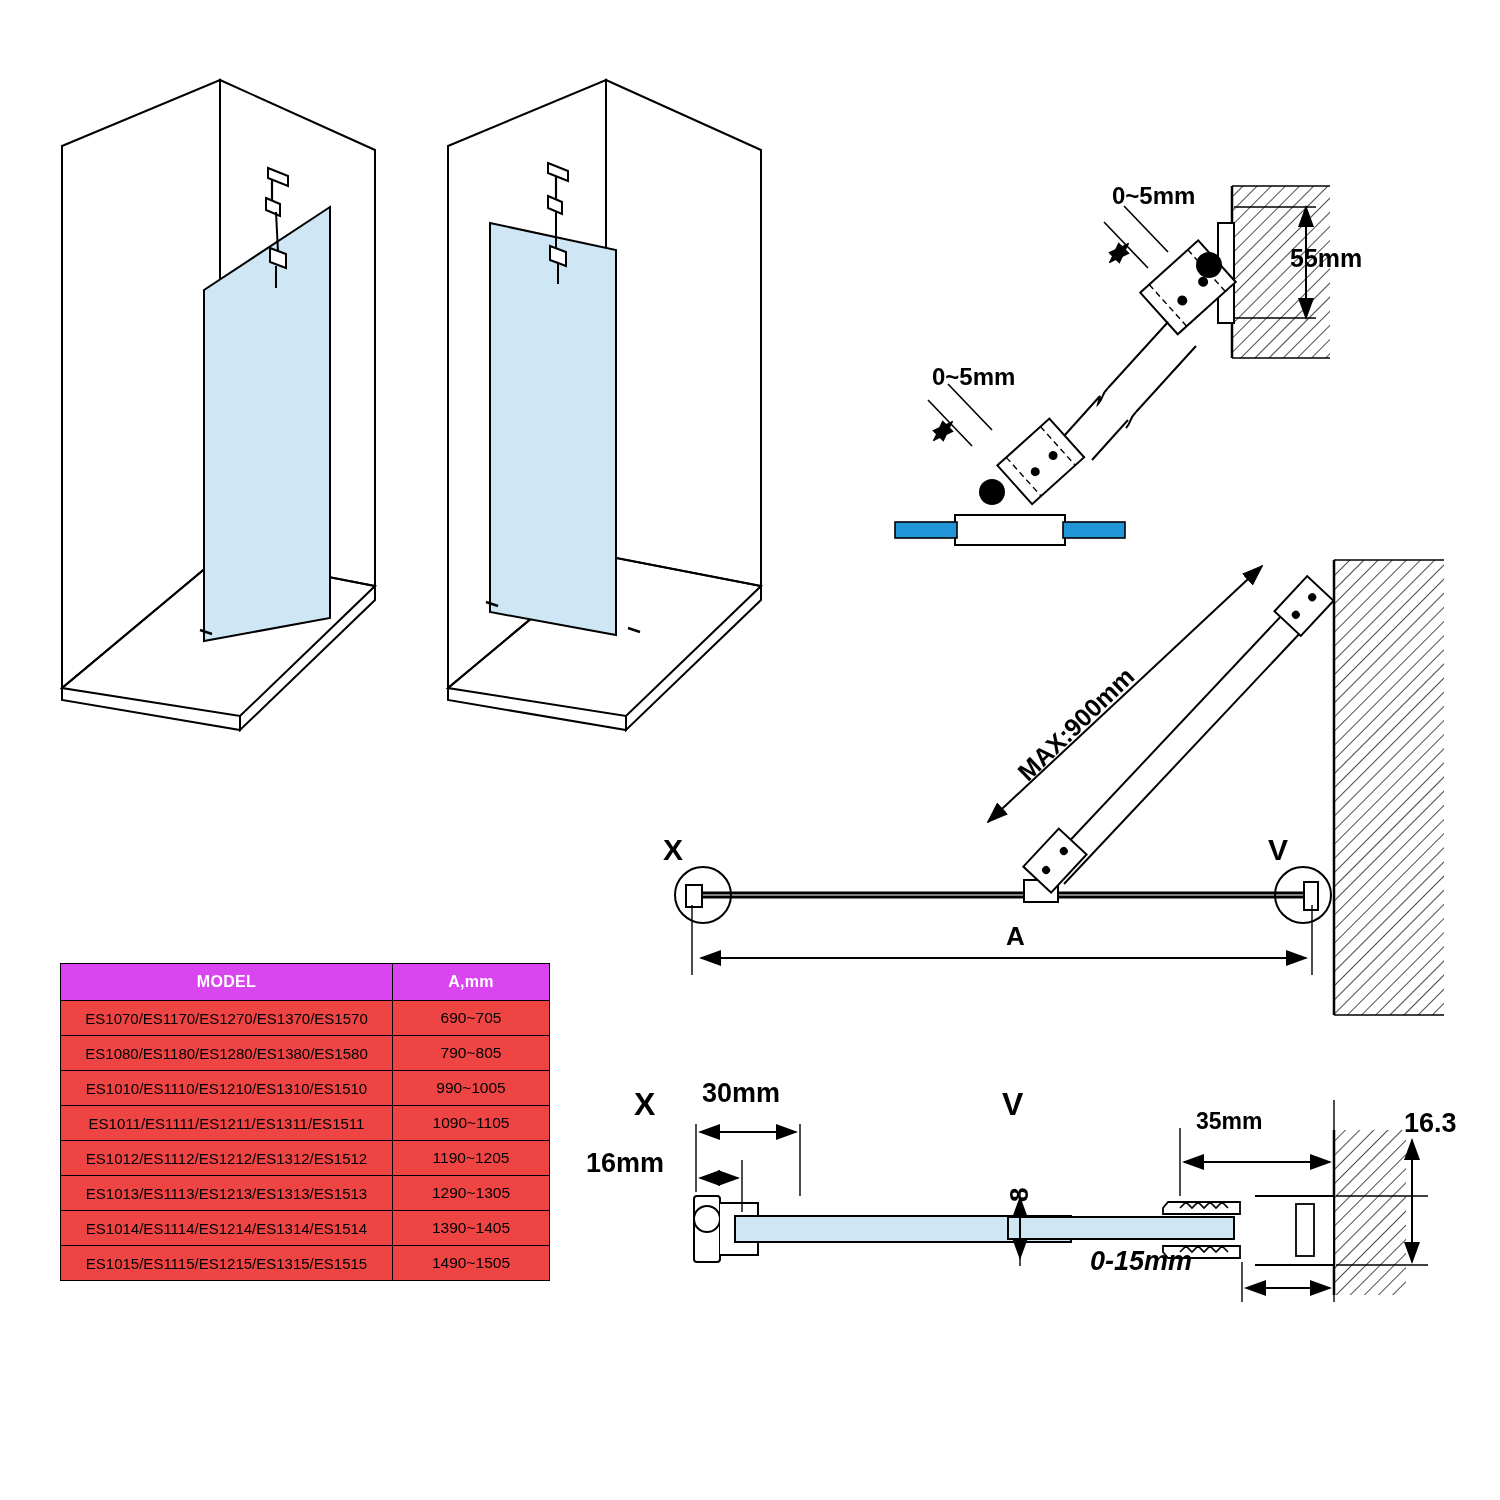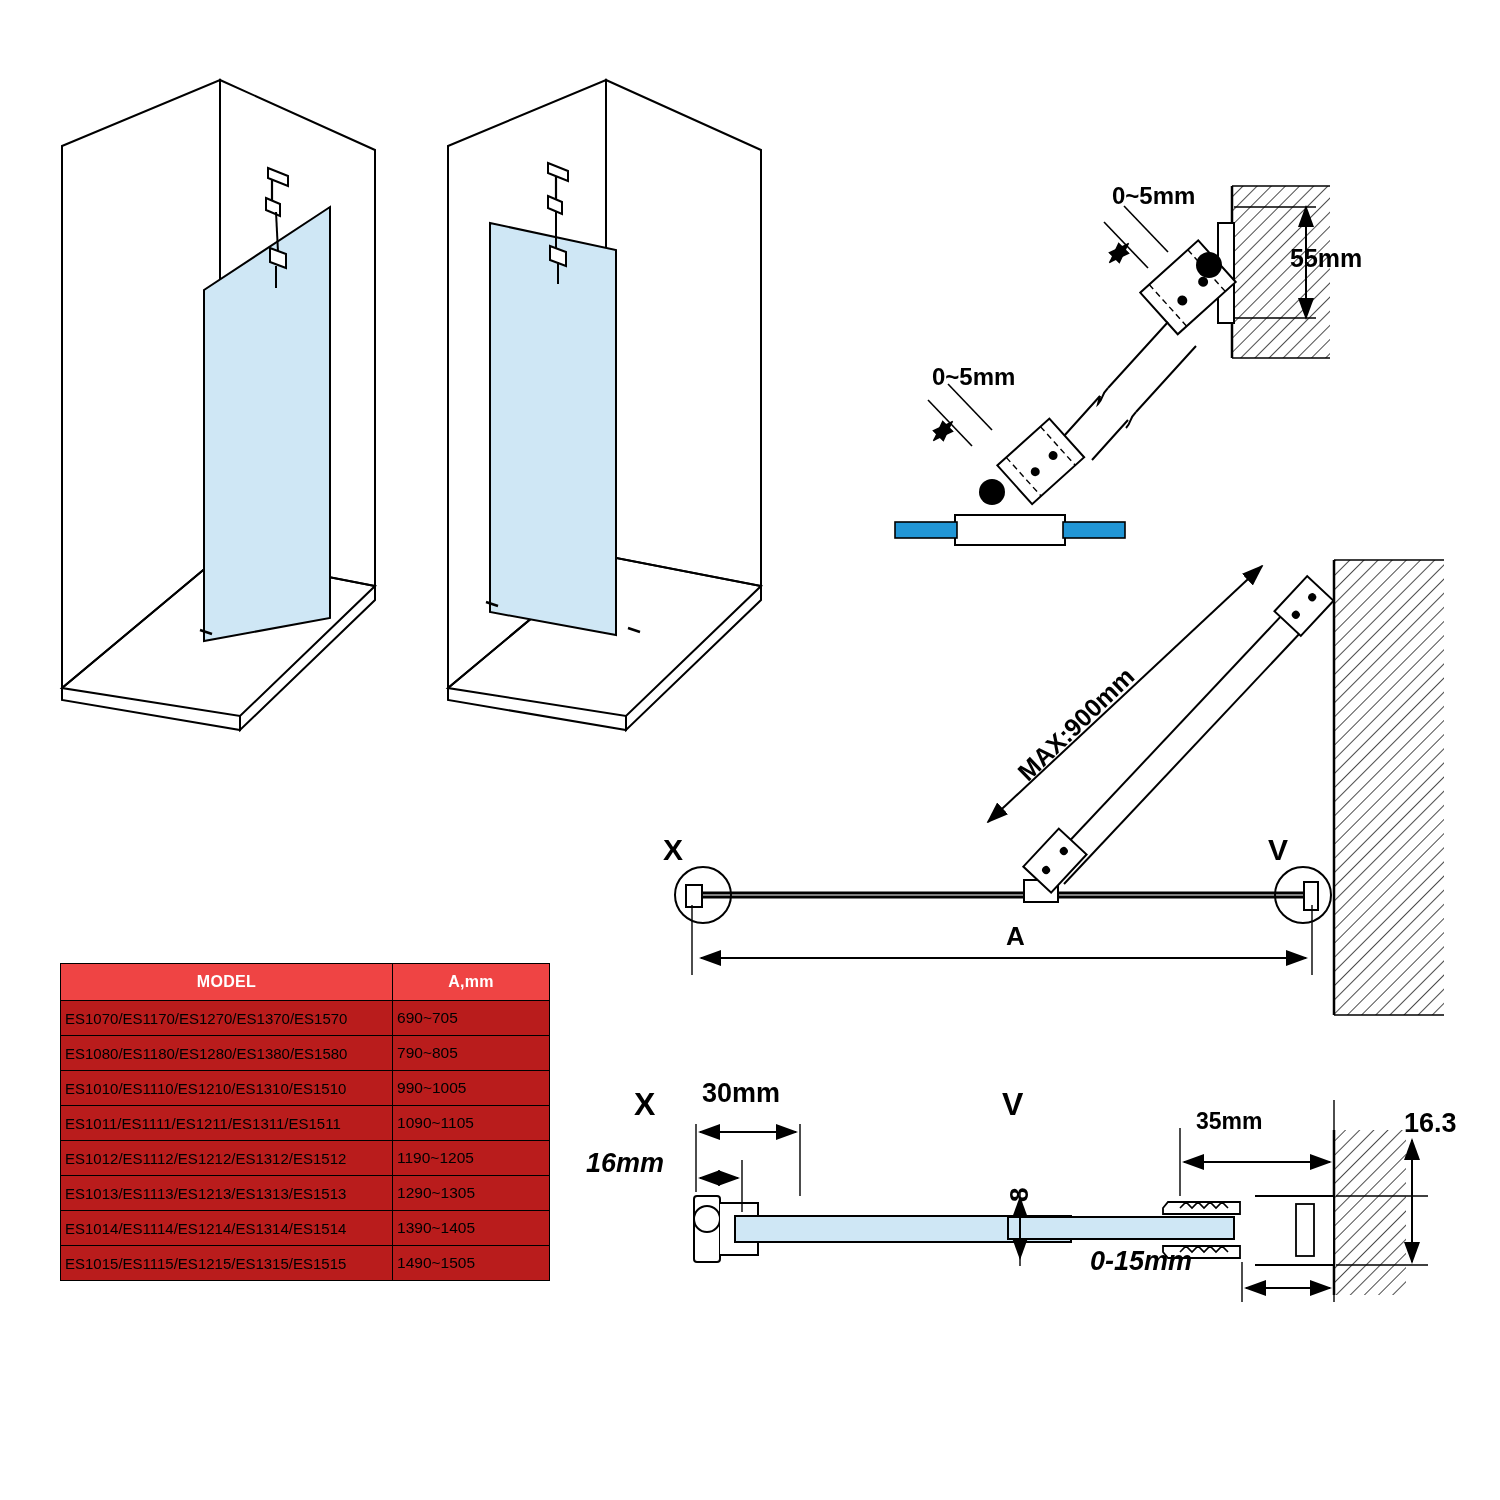--- a/index.html
+++ b/index.html
@@ -30,32 +30,33 @@
   
   .model-table {
     position: absolute;
     left: 60px;
     top: 963px;
     width: 490px;
     border-collapse: collapse;
     font-size: 15.5px;
   }
   .model-table th {
-    background: #ef4444;
+    background: #d946ef;
     color: #fff;
     font-weight: bold;
     padding: 9px 4px;
     border: 1.5px solid #000;
     font-size: 16px;
     letter-spacing: .3px;
   }
   .model-table td {
     border: 1.5px solid #000;
     padding: 8px 4px;
-    background: #b91c1c;
+    text-align: center;
+    background: #ef4444;
     white-space: nowrap;
   }
   .model-table td.model-col { width: 330px; font-size: 15px; }
   .model-table td.a-col { width: 160px; font-size: 15.5px; }
 
   .lbl {
     position: absolute;
     font-family: "Liberation Sans", sans-serif;
     font-weight: bold;
     white-space: nowrap;
@@ -276,21 +277,21 @@
 <div class="lbl" style="left:663px; top:833px; font-size:30px;">X</div>
 
 <div class="lbl" style="left:1268px; top:833px; font-size:30px;">V</div>
 
 <div class="lbl" style="left:634px; top:1086px; font-size:32px;">X</div>
 
 <div class="lbl" style="left:1002px; top:1086px; font-size:32px;">V</div>
 
 <div class="lbl" style="left:702px; top:1078px; font-size:27px;">30mm</div>
 
-<div class="lbl" style="left:586px; top:1148px; font-size:27px;font-style:italic;">16mm</div>
+<div class="lbl" style="left:586px; top:1148px; font-size:27px;">16mm</div>
 
 <div class="lbl" style="left:1196px; top:1108px; font-size:23px;">35mm</div>
 
 <div class="lbl" style="left:1404px; top:1108px; font-size:27px;">16.3</div>
 
 <div class="lbl lbl-vert" style="left:1004px; top:1202px; font-size:26px; transform:rotate(-90deg); transform-origin:left top;">8</div>
 
 <div class="lbl" style="left:1090px; top:1246px; font-size:27px;font-style:italic;">0-15mm</div>
 
 <table class="model-table">

